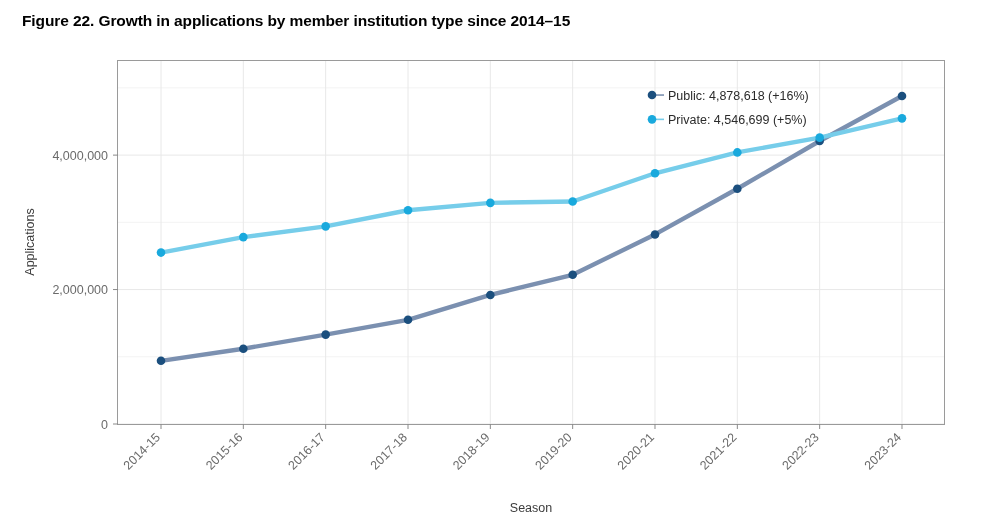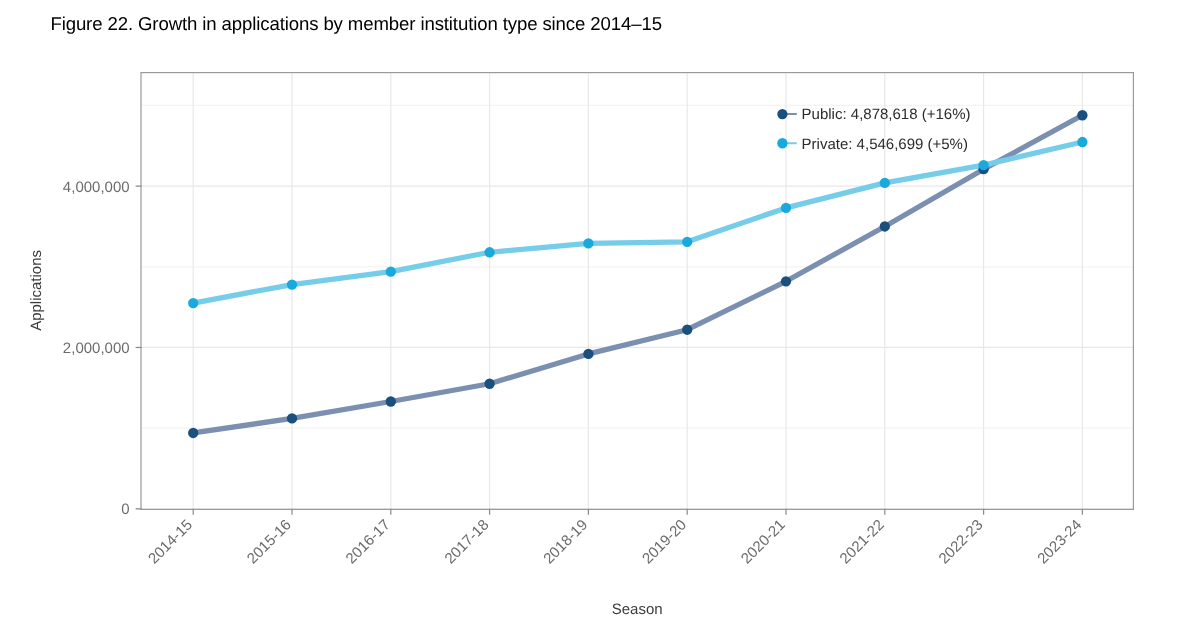--- a/index.html
+++ b/index.html
@@ -13,25 +13,24 @@
     font-family: "Liberation Sans", sans-serif;
     color: #231f20;
     overflow: hidden;
     position: relative;
   }
   #figure-title {
     position: absolute;
     left: 22px;
     top: 12px;
     font-size: 15.5px;
-    font-weight: normal;
+    font-weight: bold;
     letter-spacing: -0.1px;
     color: #000000;
     white-space: nowrap;
-    margin-left: 20px;
   }
   #chart-area {
     position: absolute;
     left: 0;
     top: 46px;
     width: 982px;
     height: 480px;
   }
   #chart-svg {
     display: block;

